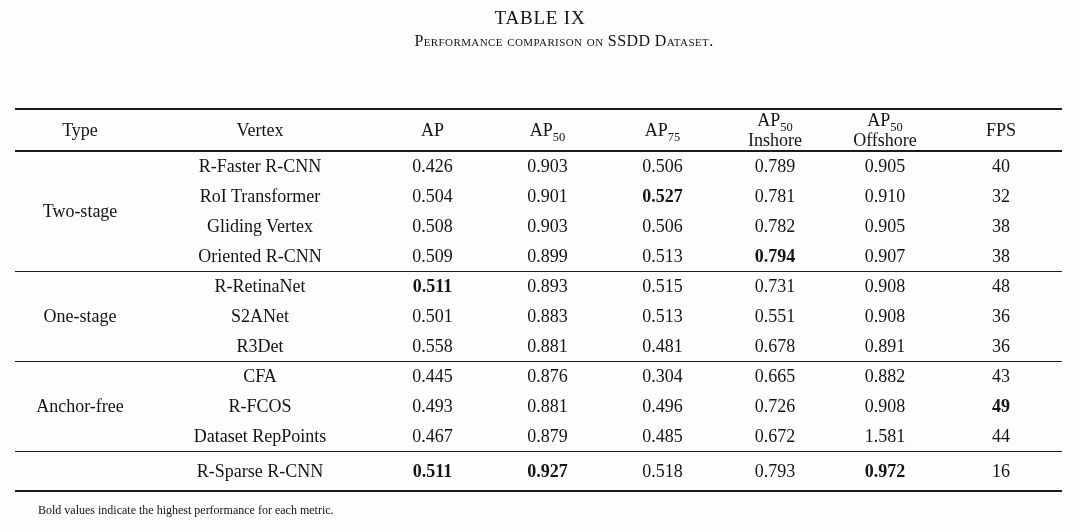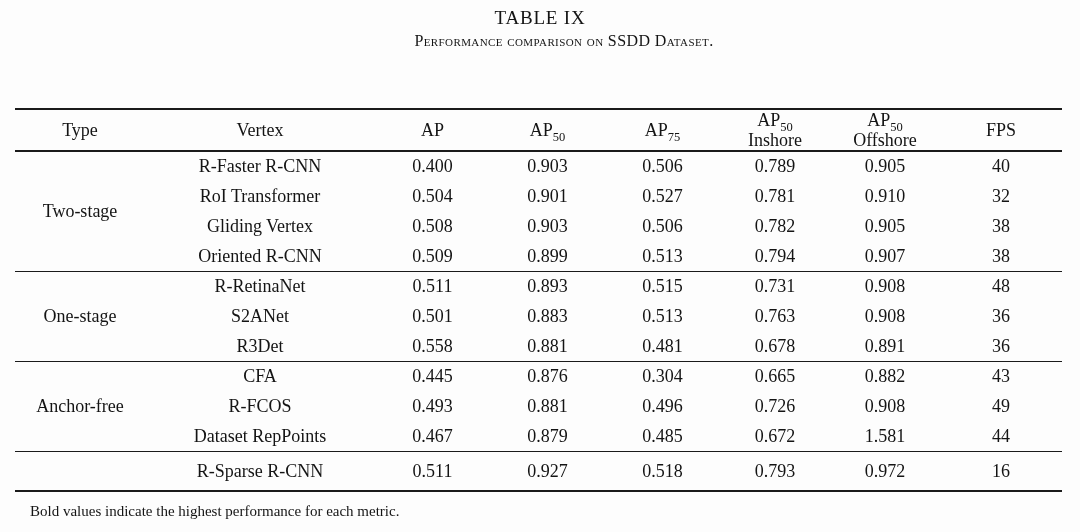--- a/index.html
+++ b/index.html
@@ -40,25 +40,25 @@
   tbody.group { border-top: 1.6px solid #1b1b1b; }
   tbody.group tr { height: 30px; }
   tbody.group:last-child tr { height: 40px; }
   td {
     text-align: center;
     vertical-align: middle;
     font-size: 18px;
     padding: 0;
     white-space: nowrap;
   }
-  td.bold { font-weight: normal; text-align: center; }
+  td.bold { font-weight: bold; text-align: center; }
 
   .footnote {
-    position: absolute; left: 30px; top: 503px;
-    font-size: 15px;
+    position: absolute; left: 38px; top: 503px;
+    font-size: 12px;
   }
 </style>
 </head>
 <body>
 
 <div class="page">
 
   <div class="caption">
     <div class="caption-title">TABLE IX</div>
     <div class="caption-subtitle">Performance comparison on SSDD Dataset.</div>
@@ -102,21 +102,21 @@
           </th>
           <th>
             <div><span>FPS</span></div>
           </th>
         </tr>
     </thead>
   <tbody class="group">
         <tr>
           <td rowspan="4">Two-stage</td>
           <td>R-Faster R-CNN</td>
-          <td>0.400</td>
+          <td>0.426</td>
           <td>0.903</td>
           <td>0.506</td>
           <td>0.789</td>
           <td>0.905</td>
           <td>40</td>
         </tr>
         <tr>
           <td>RoI Transformer</td>
           <td>0.504</td>
           <td>0.901</td>
@@ -153,21 +153,21 @@
           <td>0.515</td>
           <td>0.731</td>
           <td>0.908</td>
           <td>48</td>
         </tr>
         <tr>
           <td>S2ANet</td>
           <td>0.501</td>
           <td>0.883</td>
           <td>0.513</td>
-          <td>0.763</td>
+          <td>0.551</td>
           <td>0.908</td>
           <td>36</td>
         </tr>
         <tr>
           <td>R3Det</td>
           <td>0.558</td>
           <td>0.881</td>
           <td>0.481</td>
           <td>0.678</td>
           <td>0.891</td>

